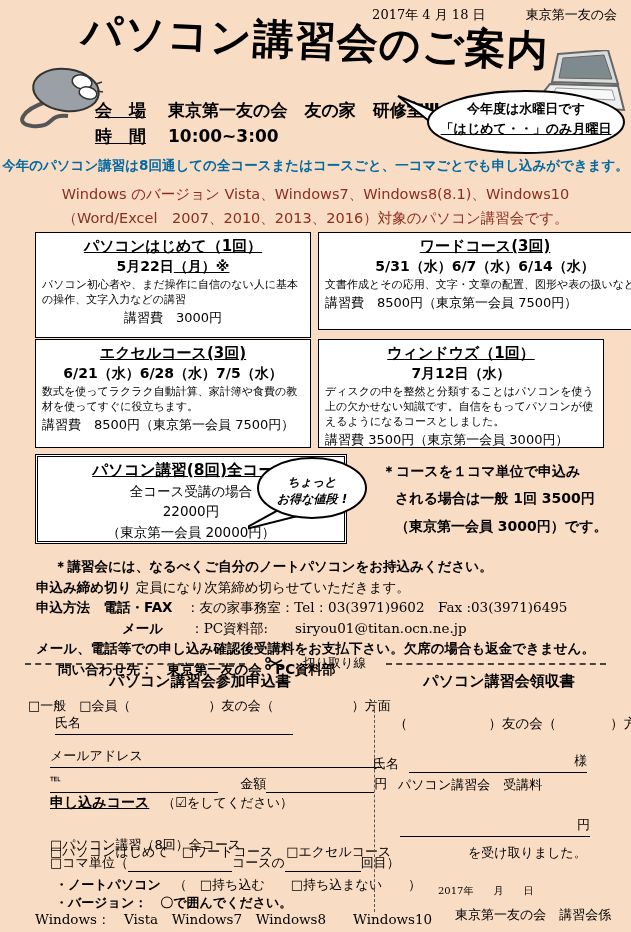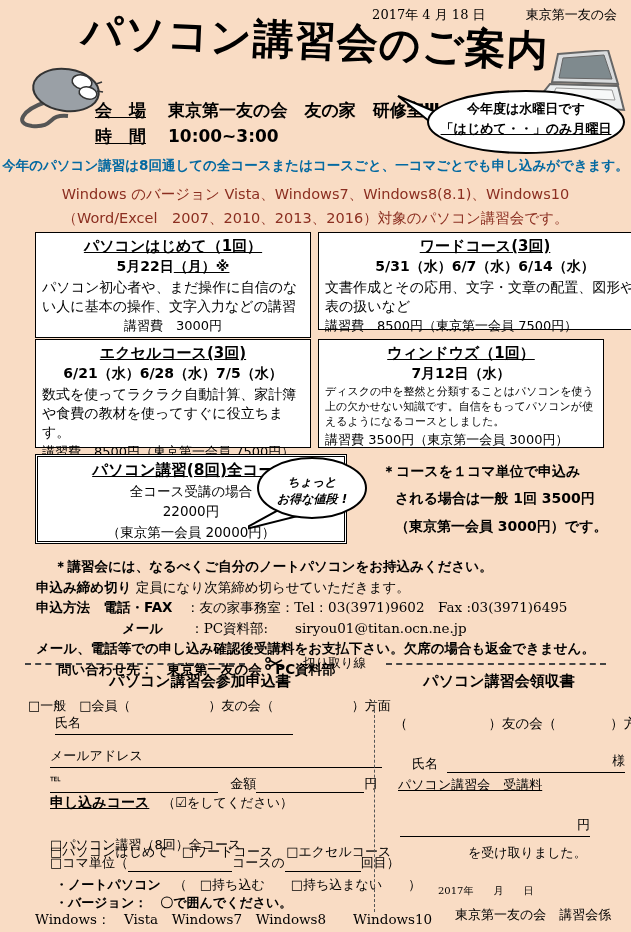--- a/index.html
+++ b/index.html
@@ -15,21 +15,21 @@
   .title{top:14px;left:55px;width:520px;text-align:center;font-size:41px;font-weight:bold;
          transform:rotate(2.5deg);letter-spacing:1px;}
   .venue{top:97px;left:95px;font-size:17px;font-weight:bold;line-height:1.55;}
   .venue .lbl{text-decoration:underline;}
   .venue .val{margin-left:22px;}
   .red-line{top:157px;left:0;width:631px;text-align:center;font-size:13.5px;font-weight:bold;color:#0369a1;}
   .win-note{top:183px;left:0;width:631px;text-align:center;font-size:14.5px;color:#8b2e20;line-height:1.65;}
   .course-box{background:#fff;border:1px solid #000;padding:3px 6px;box-sizing:border-box;}
   .cb-title{font-size:15px;font-weight:bold;text-decoration:underline;text-align:center;margin-top:1px;}
   .cb-date{font-size:14px;font-weight:bold;text-align:center;margin:2px 0;}
-  .cb-desc{font-size:14px;line-height:1.35;}
+  .cb-desc{font-size:11px;line-height:1.35;}
   .cb-fee{font-size:13px;margin-top:1px;}
   .full-box{top:454px;left:35px;width:312px;height:90px;border:3px double #000;background:#fff;
             text-align:center;box-sizing:border-box;padding-top:3px;}
   .fb-title{font-size:15.5px;font-weight:bold;text-decoration:underline;}
   .fb-line{font-size:13.5px;line-height:1.5;}
   .bubble-text{position:absolute;text-align:center;font-weight:bold;}
   .unit-note{top:458px;left:382px;width:246px;font-size:14px;font-weight:bold;line-height:1.95;}
   .unit-note .ind{padding-left:13px;}
   .notes{top:556px;left:36px;width:578px;font-size:13.5px;line-height:1.52;}
   .notes .ind{padding-left:86px;}
@@ -180,45 +180,45 @@
   <div class="abs form-title" style="top:672px;left:60px;width:280px;">パソコン講習会参加申込書</div>
   <div class="abs fline" style="top:697px;left:28px;">□一般　□会員（　　　　　　）友の会（　　　　　　）方面</div>
   <div class="abs fline" style="top:714px;left:55px;">
     <span class="ub" style="width:238px;"><span>氏名</span></span>
   </div>
   <div class="abs fline" style="top:747px;left:50px;">
     <span class="ub" style="width:332px;"><span>メールアドレス</span></span>
   </div>
   <div class="abs fline" style="top:772px;left:50px;">
     <span class="ub" style="width:168px;"><span class="serif">℡</span></span>
-    <span style="margin-left:8px;">金額</span><span class="ub" style="width:108px;"></span><span>円</span>
+    <span style="margin-left:18px;">金額</span><span class="ub" style="width:108px;"></span><span>円</span>
   </div>
   <div class="abs fline" style="top:794px;left:50px;">
     <span class="b u" style="font-size:14px;text-align:right;">申し込みコース</span><span>　（☑をしてください）</span>
   </div>
   <div class="abs fline" style="top:843px;left:50px;">□パソコンはじめて　□ワードコース　□エクセルコース</div>
   <div class="abs fline" style="top:836px;left:50px;">□パソコン講習（8回）全コース</div>
   <div class="abs fline" style="top:854px;left:50px;">
     <span>□コマ単位（</span><span class="ub" style="width:104px;"></span><span>コースの</span><span class="ub" style="width:76px;"></span><span>回目）</span>
   </div>
   <div class="abs fline" style="top:876px;left:55px;">
     <span class="b">・ノートパソコン</span><span>　（　□持ち込む　　□持ち込まない　　）</span>
   </div>
   <div class="abs fline b" style="top:894px;left:55px;">・バージョン：　〇で囲んでください。</div>
   <div class="abs fline serif" style="top:911px;left:35px;font-size:13.5px;">Windows：　Vista　Windows7　Windows8　　Windows10</div>
 
   <div class="abs sep"></div>
 
   <div class="abs form-title" style="top:672px;left:388px;width:222px;">パソコン講習会領収書</div>
   <div class="abs fline" style="top:715px;left:394px;font-size:13.5px;">（　　　　　　）友の会（　　　　）方面</div>
-  <div class="abs fline" style="top:752px;left:412px;font-family:Liberation Serif, serif;">
+  <div class="abs fline" style="top:752px;left:373px;">
     <span>氏名</span>
     <span class="ub" style="width:178px;text-align:right;margin-left:6px;"><span>様</span></span>
   </div>
-  <div class="abs fline" style="top:776px;left:398px;text-decoration:underline;">パソコン講習会　受講料</div>
+  <div class="abs fline" style="top:776px;left:398px;">パソコン講習会　受講料</div>
   <div class="abs fline" style="top:816px;left:400px;">
     <span class="ub" style="width:190px;text-align:right;"><span>円</span></span>
   </div>
   <div class="abs fline" style="top:844px;left:468px;">を受け取りました。</div>
   <div class="abs fline serif" style="top:884px;left:414px;font-size:10px;margin-left:24px;">2017年　　月　　日</div>
   <div class="abs fline" style="top:906px;left:455px;">東京第一友の会　講習会係</div>
 
 </div>
 
 </body></html>

